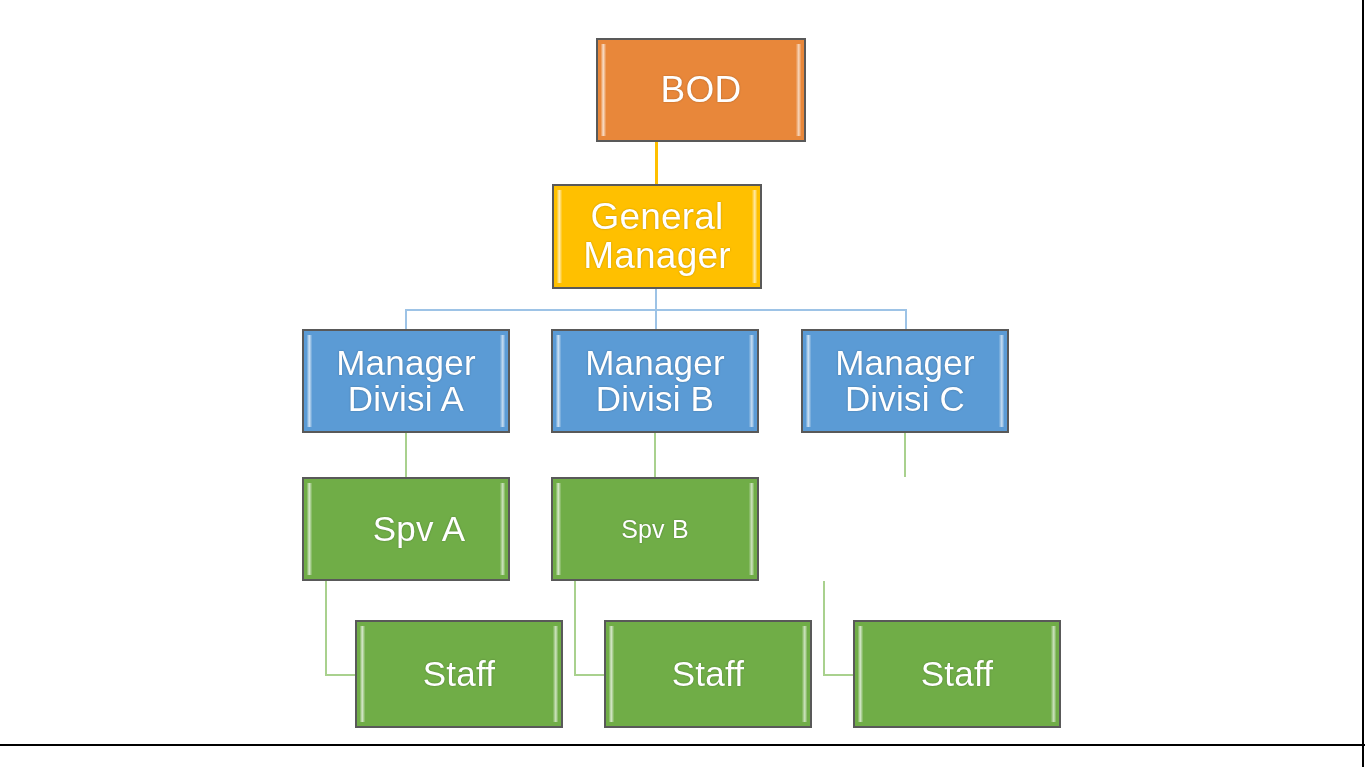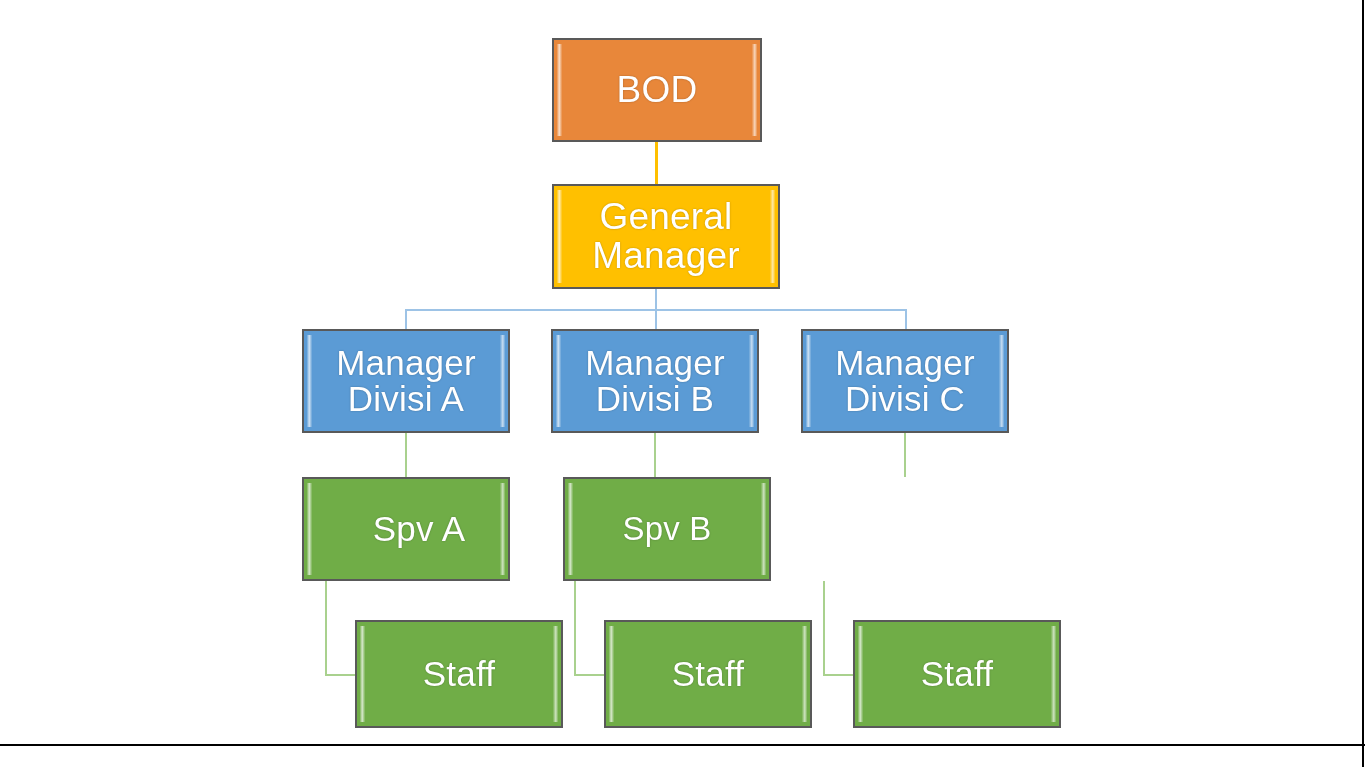--- a/index.html
+++ b/index.html
@@ -81,21 +81,21 @@
                 rgba(255,255,255,0.66) 45%,
                 rgba(255,255,255,0.06));
   }
   .node .label {
     position: relative;
     z-index: 2;
     padding: 0 8px;
     white-space: pre-line;
   }
 
-  .n-bod      { background: #E8873A; }
+  .n-bod      { background: #E8873A; margin-left: 44px; }
   .n-gm       { background: #FFC000; }
   .n-manager  { background: #5B9BD5; }
   .n-green    { background: #70AD47; }
 </style>
 </head>
 <body>
 
 <div id="slide">
 
   <div class="conn" style="left:655px; top:142px; width:3px; height:42px; background:#FFC000;"></div>
@@ -115,21 +115,21 @@
   <div class="conn" style="left:574px; top:581px; width:2px; height:95px; background:#A9D18E;"></div>
   <div class="conn" style="left:574px; top:674px; width:32px; height:2px; background:#A9D18E;"></div>
 
   <div class="conn" style="left:823px; top:581px; width:2px; height:95px; background:#A9D18E;"></div>
   <div class="conn" style="left:823px; top:674px; width:32px; height:2px; background:#A9D18E;"></div>
 
   <div class="node n-bod" style="left:552px; top:38px; width:210px; height:104px; font-size:37px;">
     <span class="label">BOD</span>
   </div>
 
-  <div class="node n-gm" style="left:552px; top:184px; width:228px; height:105px; font-size:37px;">
+  <div class="node n-gm" style="left:552px; top:184px; width:210px; height:105px; font-size:37px;">
     <span class="label">General
 Manager</span>
   </div>
 
   <div class="node n-manager" style="left:302px; top:329px; width:208px; height:104px; font-size:35px;">
     <span class="label">Manager
 Divisi A</span>
   </div>
 
   <div class="node n-manager" style="left:551px; top:329px; width:208px; height:104px; font-size:35px;">
@@ -139,21 +139,21 @@
 
   <div class="node n-manager" style="left:801px; top:329px; width:208px; height:104px; font-size:35px;">
     <span class="label">Manager
 Divisi C</span>
   </div>
 
   <div class="node n-green" style="left:302px; top:477px; width:208px; height:104px; font-size:35px;padding-left:26px;">
     <span class="label">Spv A</span>
   </div>
 
-  <div class="node n-green" style="left:551px; top:477px; width:208px; height:104px; font-size:33px;margin-left:12px;">
+  <div class="node n-green" style="left:551px; top:477px; width:208px; height:104px; font-size:25px;">
     <span class="label">Spv B</span>
   </div>
 
 
   <div class="node n-green" style="left:355px; top:620px; width:208px; height:108px; font-size:35px;">
     <span class="label">Staff</span>
   </div>
 
   <div class="node n-green" style="left:604px; top:620px; width:208px; height:108px; font-size:35px;">
     <span class="label">Staff</span>

